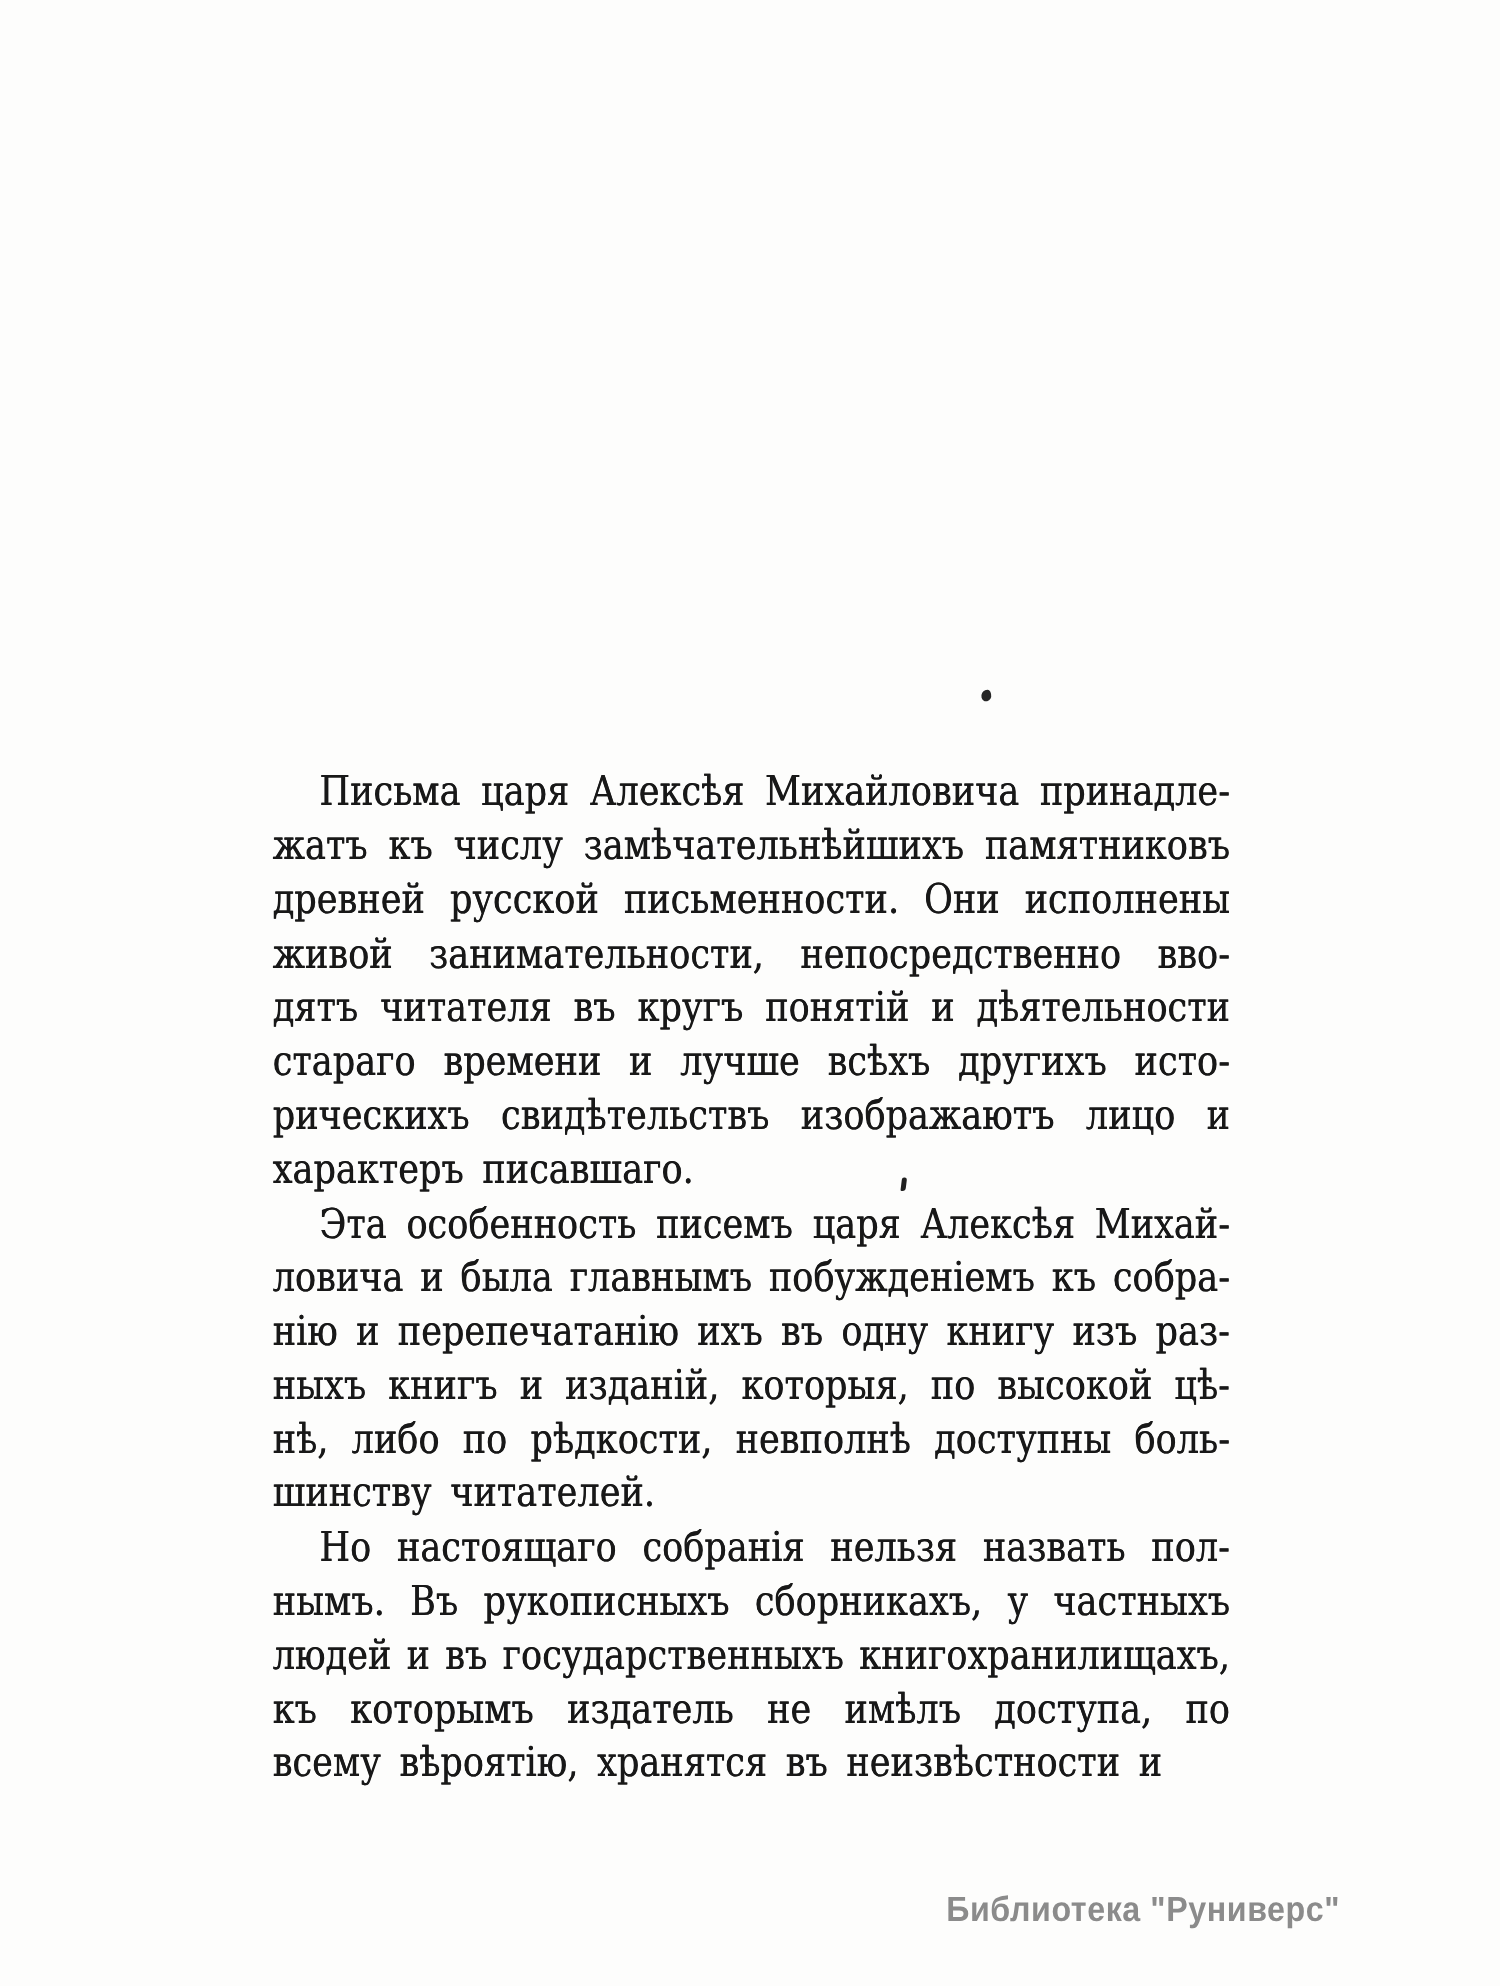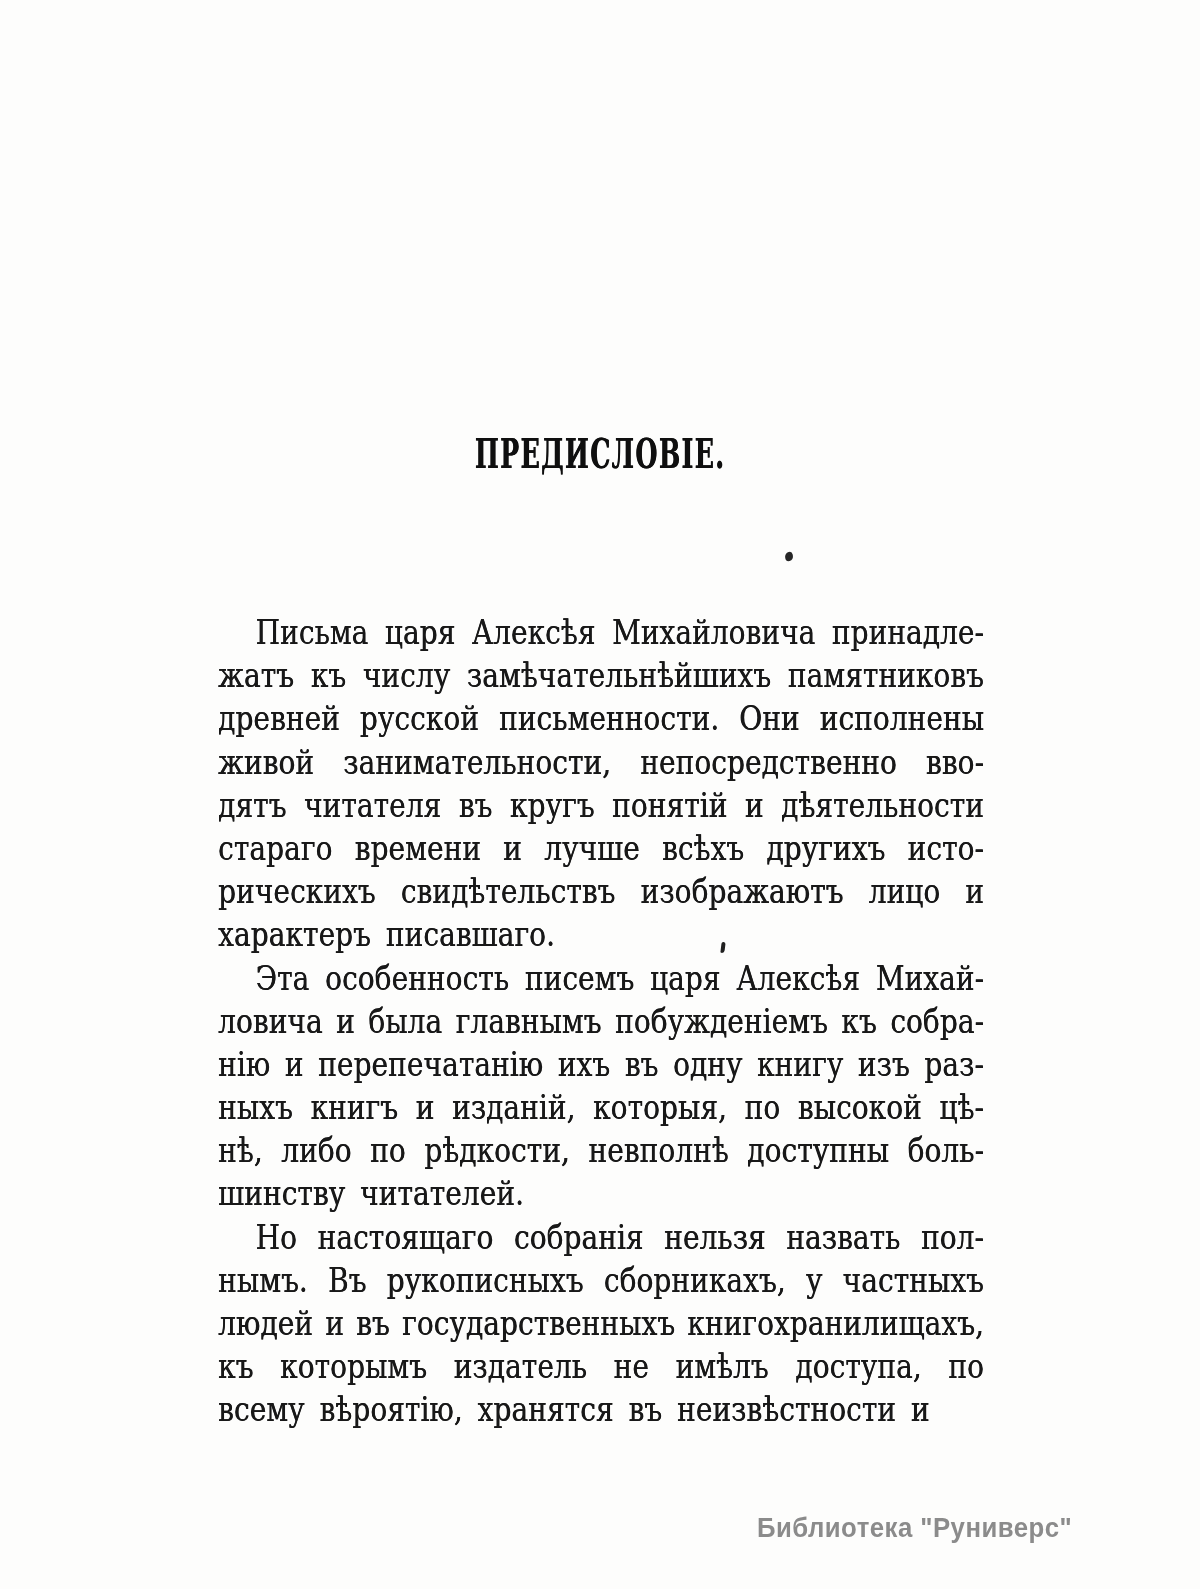--- a/index.html
+++ b/index.html
@@ -77,23 +77,20 @@
     transform:scaleX(0.92);
     transform-origin:0 0;
     white-space:nowrap;
   }
 </style>
 </head>
 <body>
 
 <div class="page">
 
-  <div class="title-row">
-    <span class="title">ПРЕДИСЛОВІЕ.</span>
-  </div>
 
   <div class="speck-a"></div>
 
   <div class="body-text">
       <div class="line indent">
         <span>Письма</span>
         <span>царя</span>
         <span>Алексѣя</span>
         <span>Михайловича</span>
         <span>принадле-</span>

